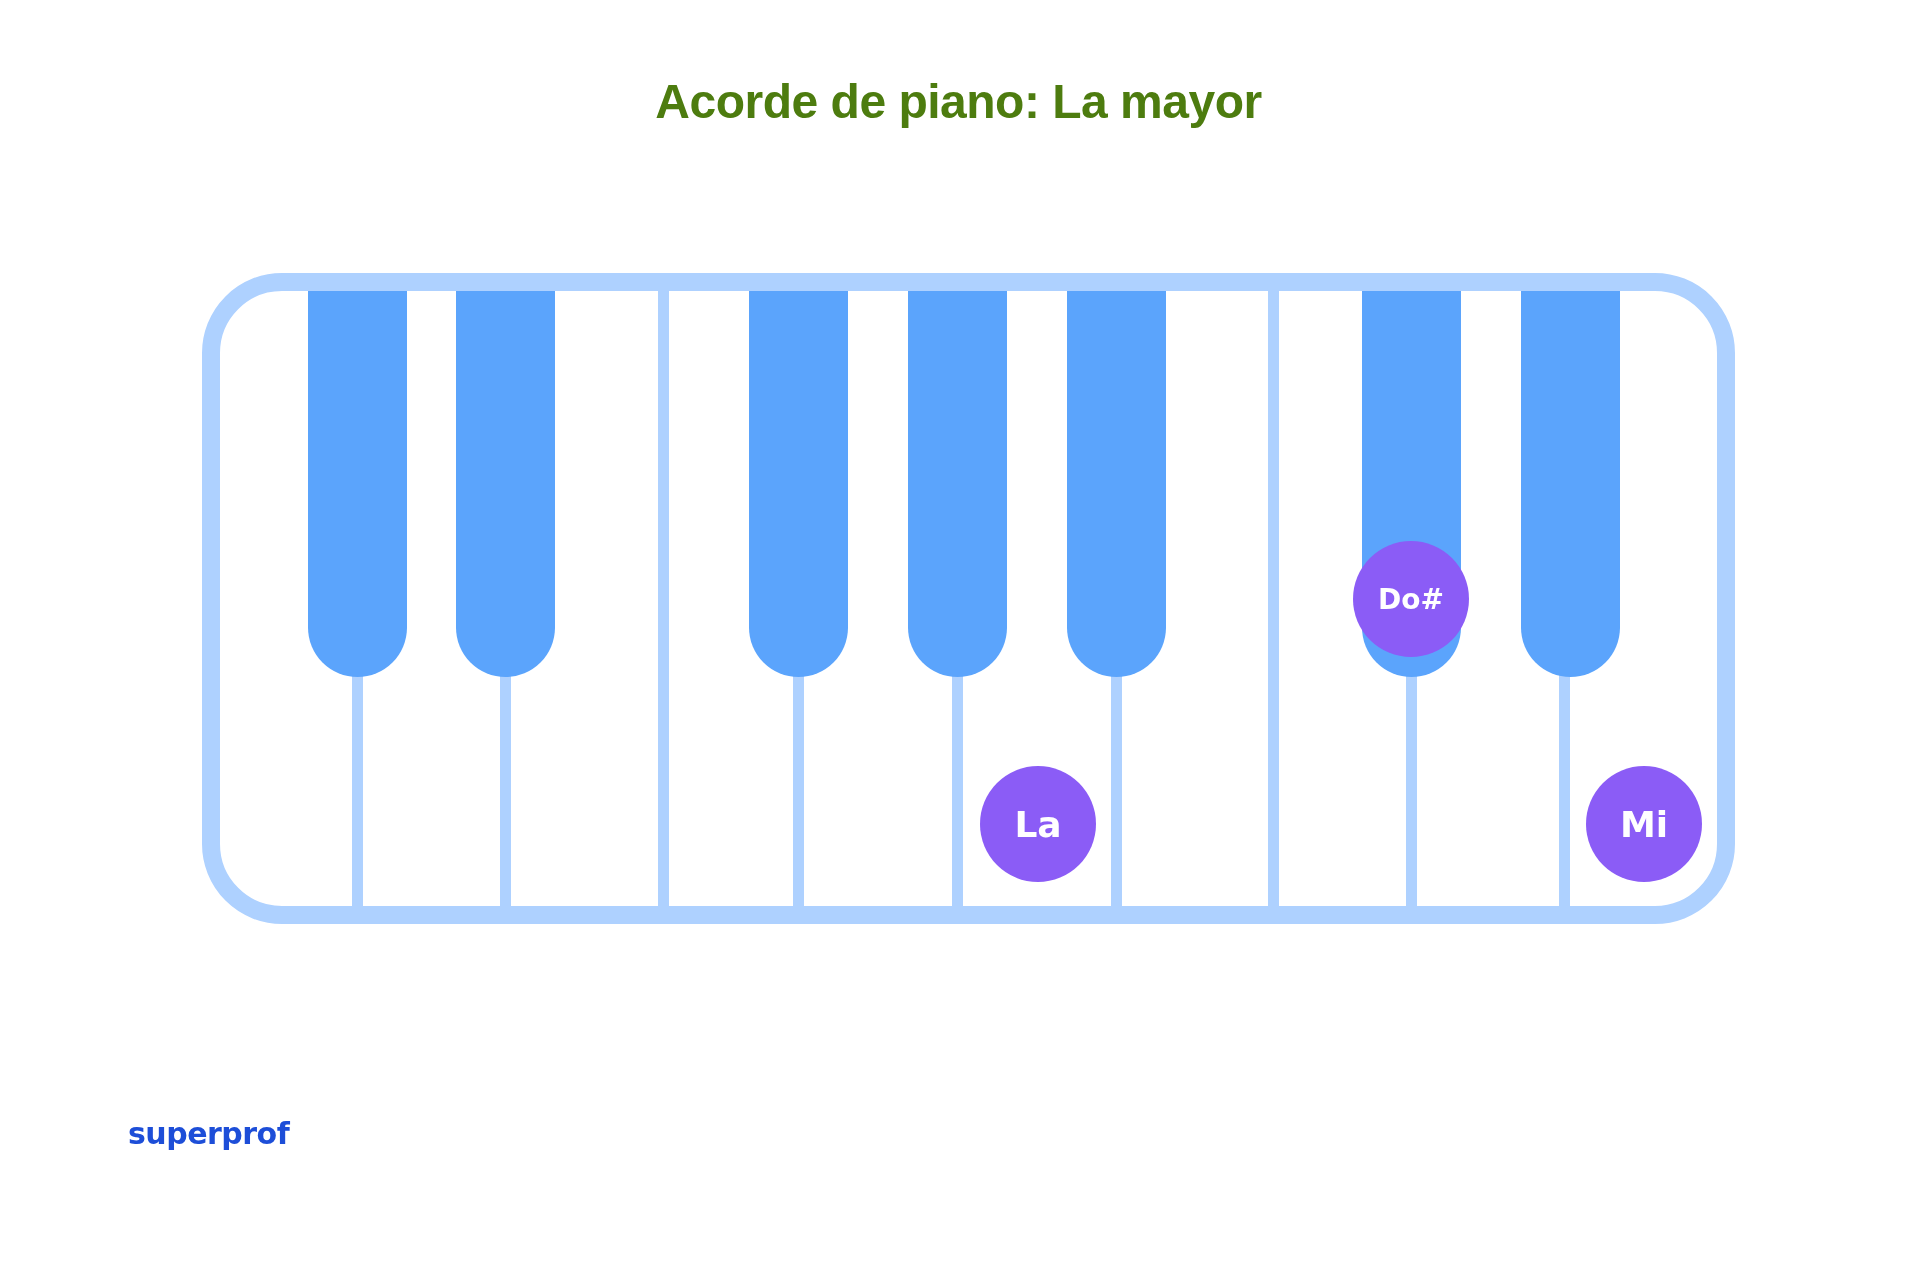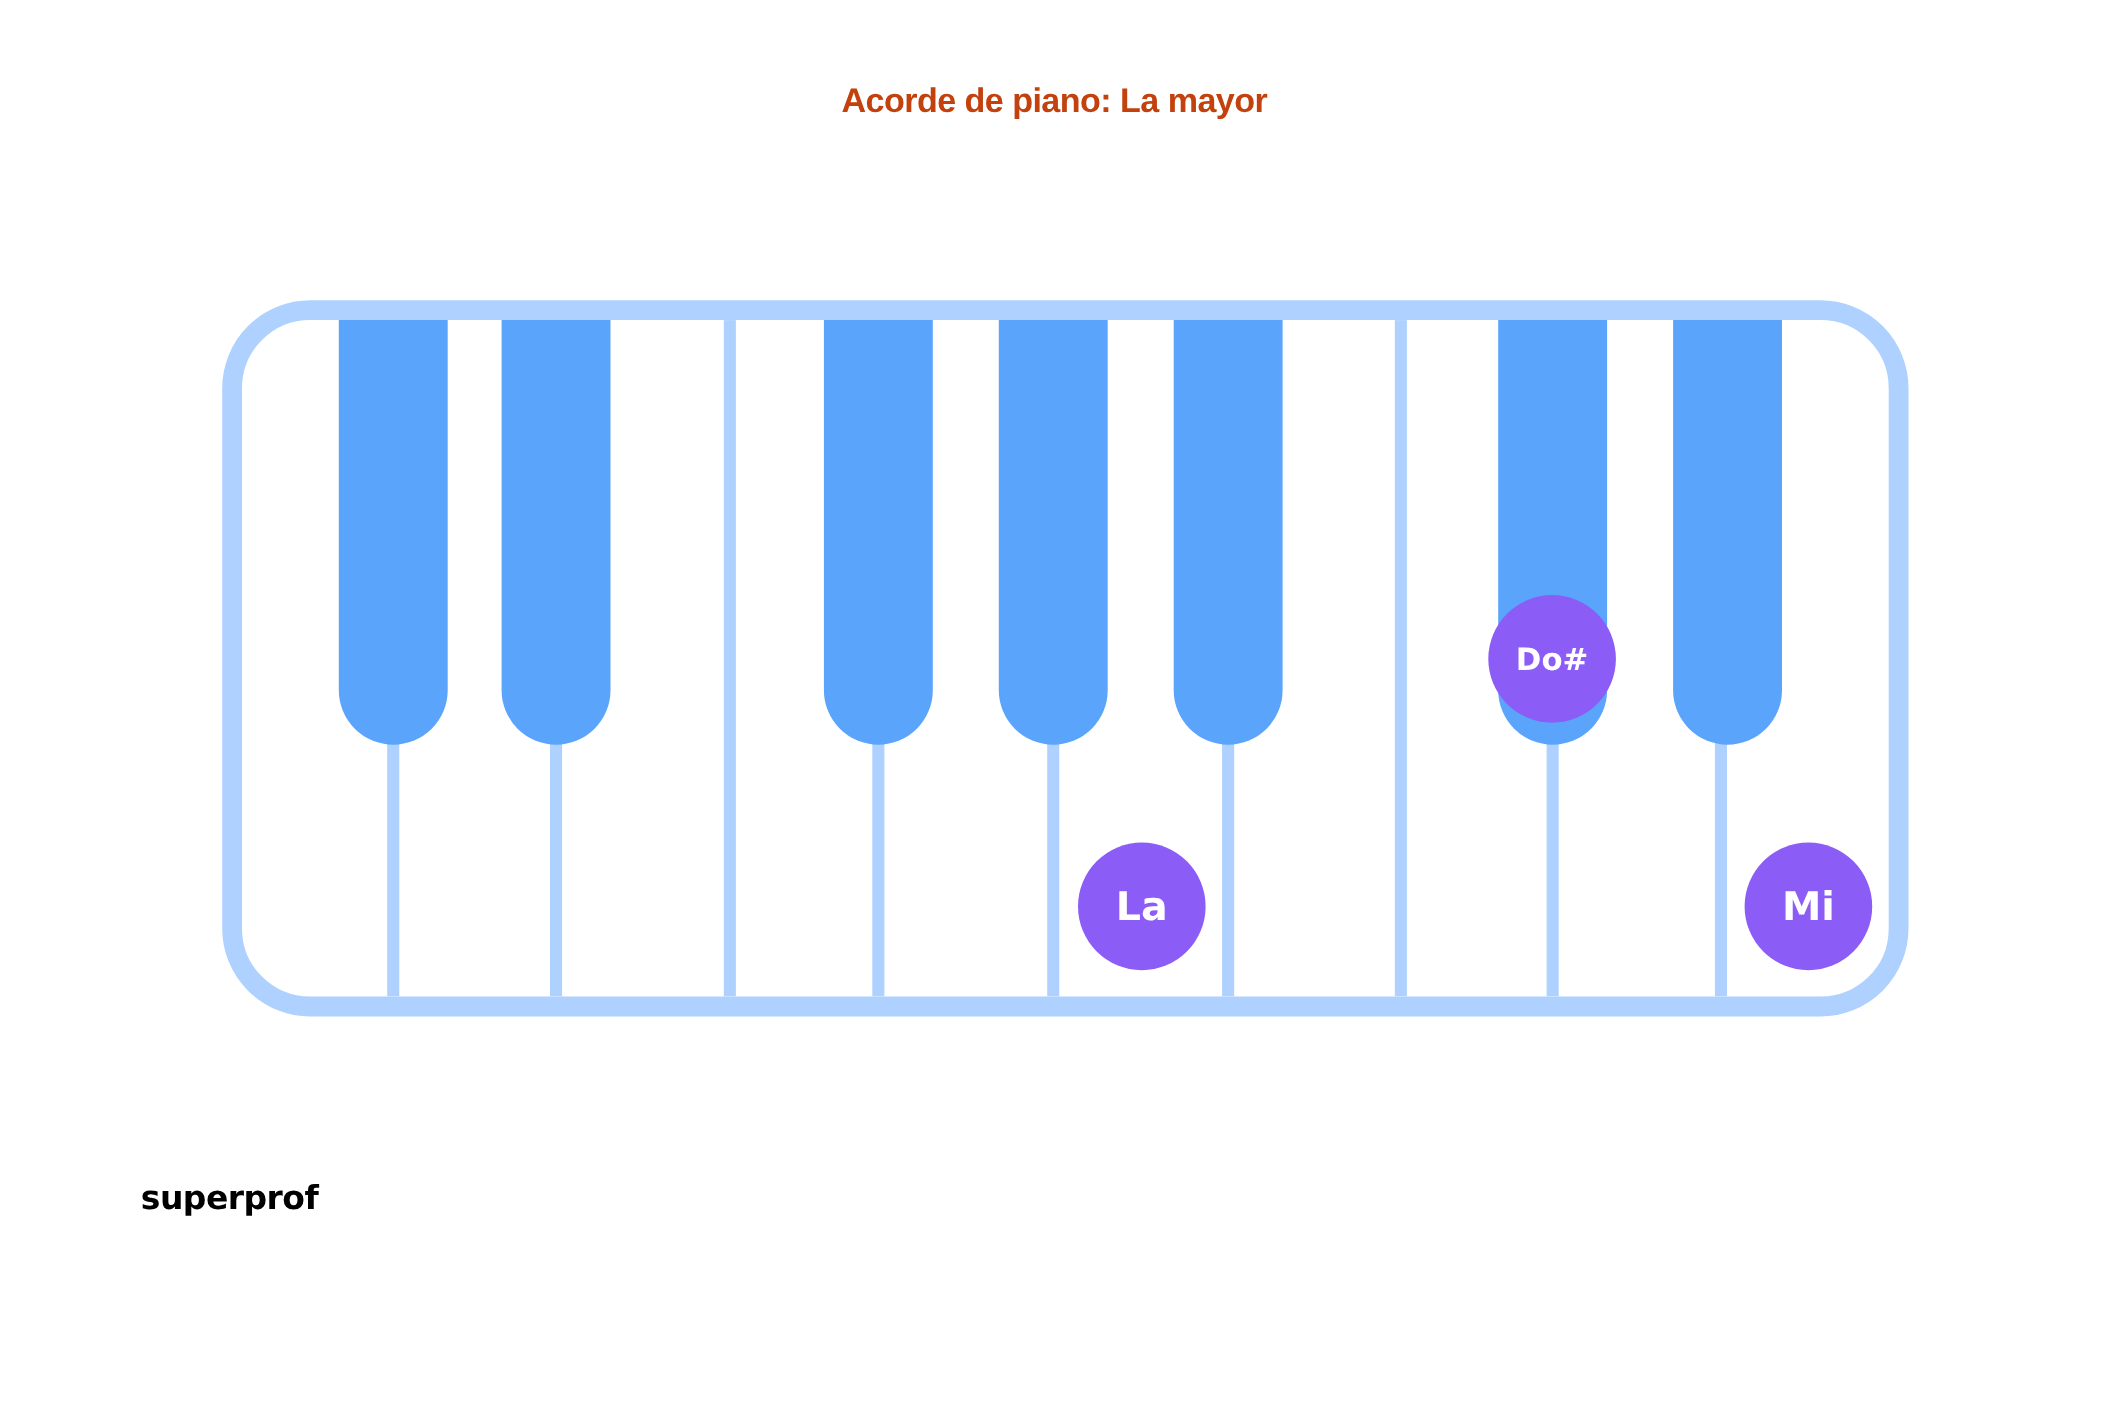--- a/index.html
+++ b/index.html
@@ -1,24 +1,24 @@
 <!DOCTYPE html>
 <html><head>
 <meta charset="utf-8">
 <style>
   html, body { margin: 0; padding: 0; }
   body { width: 1917px; height: 1280px; background: #ffffff; position: relative; overflow: hidden; font-family: "Liberation Sans", sans-serif; }
-  .title { position: absolute; left: 0; width: 1917px; top: 74px; text-align: center; font-size: 31px; font-weight: bold; color: #c2410c; letter-spacing: -0.5px; }
+  .title { position: absolute; left: 0; width: 1917px; top: 74px; text-align: center; font-size: 48px; font-weight: bold; color: #4d7c0f; letter-spacing: -0.5px; }
   .piano { position: absolute; left: 202px; top: 273px; width: 1533px; height: 651px; box-sizing: border-box; border: 18px solid #AED1FF; border-radius: 80px; background: #ffffff; overflow: hidden; }
   .divider { position: absolute; width: 11px; background: #AED1FF; bottom: 0; }
   .bkey { position: absolute; top: 0; width: 99px; height: 386px; background: #5BA4FC; border-radius: 0 0 50px 50px; }
   .note { position: absolute; width: 116px; height: 116px; border-radius: 50%; background: #8b5cf6; color: #ffffff; font-weight: bold; display: flex; align-items: center; justify-content: center; font-family: "DejaVu Sans", sans-serif; }
   .note.big { font-size: 36px; }
   .note.small { font-size: 28px; }
-  .logo { position: absolute; left: 128px; top: 1072px; font-size: 30px; font-weight: bold; color: #000000; font-family: "DejaVu Sans", sans-serif; letter-spacing: -0.5px; }
+  .logo { position: absolute; left: 128px; top: 1116px; font-size: 30px; font-weight: bold; color: #1d4ed8; font-family: "DejaVu Sans", sans-serif; letter-spacing: -0.5px; }
 </style>
 </head>
 <body>
 
 <div class="title">Acorde de piano: La mayor</div>
 
 <div class="piano">
 
   <div class="divider" style="left:438px; top:0;"></div>
   <div class="divider" style="left:1048px; top:0;"></div>

